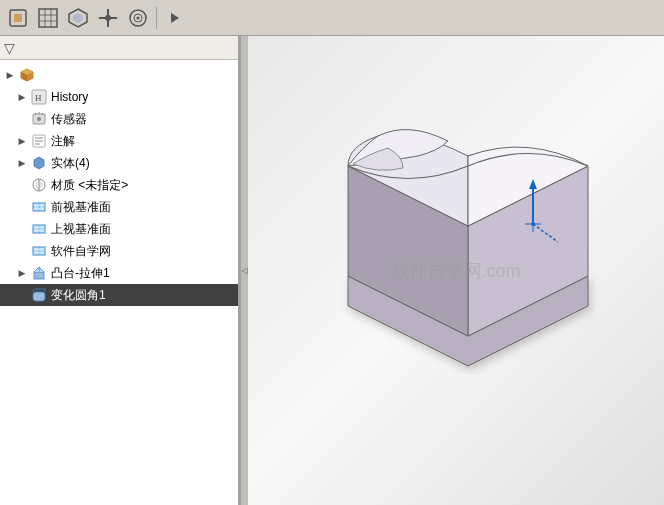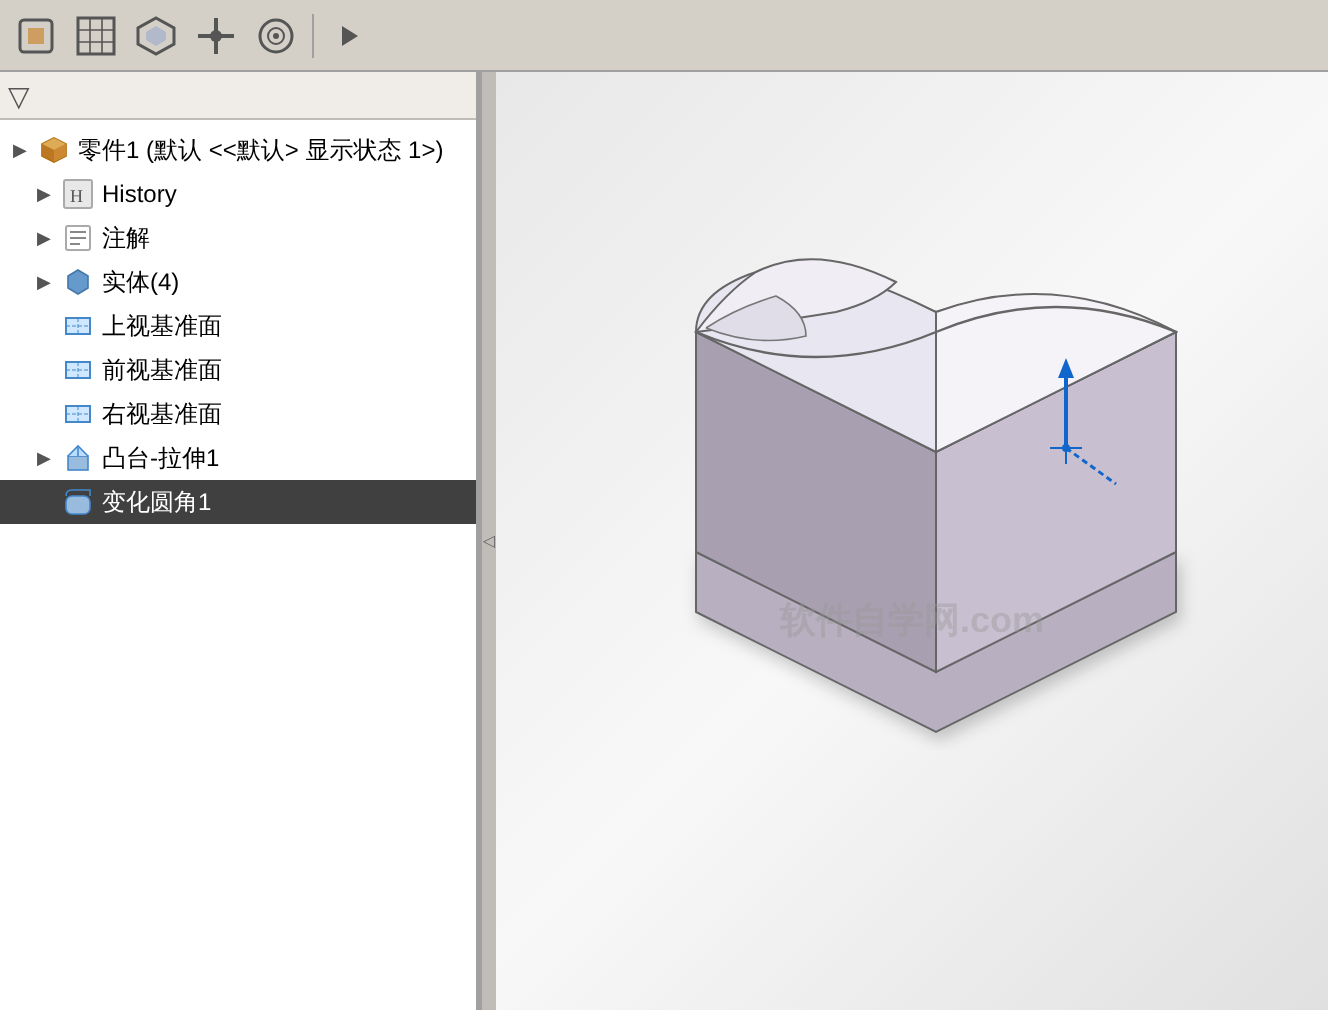--- a/index.html
+++ b/index.html
@@ -145,25 +145,24 @@
     }
 
     
     .watermark {
       position: absolute;
       top: 50%;
       left: 50%;
       transform: translate(-50%, -50%);
       color: rgba(150,150,150,0.4);
       font-size: 18px;
-      font-weight: bold;
+      font-weight: normal;
       text-align: left;
       pointer-events: none;
       white-space: nowrap;
-      margin-top: 39px;
     }
 
     
     .model-svg {
       position: absolute;
       top: 30px;
       left: 40px;
       width: 370px;
       height: 340px;
     }
@@ -248,34 +247,46 @@
         <div class="tree-item">
           <span class="expand-arrow">▶</span>
           <span class="icon">
             <svg width="16" height="16" viewBox="0 0 16 16">
               <path d="M8 2 L14 5 L14 11 L8 14 L2 11 L2 5 Z" fill="#cc8833" stroke="#aa6600" stroke-width="0.8"></path>
               <path d="M8 2 L14 5 L8 8 L2 5 Z" fill="#ddaa55"></path>
               <path d="M2 5 L8 8 L8 14 L2 11 Z" fill="#bb7722"></path>
               <path d="M14 5 L8 8 L8 14 L14 11 Z" fill="#cc8833"></path>
             </svg>
           </span>
-          <span class="label">零件1 (默认 &lt;&lt;默认&gt; 显示状态 1&gt;)</span>
         </div>
 
         <div class="tree-item indent-1">
           <span class="expand-arrow">▶</span>
           <span class="icon">
             <svg width="16" height="16" viewBox="0 0 16 16">
               <rect x="1" y="1" width="14" height="14" rx="1" fill="#e8e8e8" stroke="#aaa" stroke-width="1"></rect>
               <text x="4" y="12" font-size="9" fill="#555" font-family="serif">H</text>
             </svg>
           </span>
           <span class="label">History</span>
         </div>
 
+        <div class="tree-item indent-1">
+          <span class="expand-arrow" style="visibility:hidden">▶</span>
+          <span class="icon">
+            <svg width="16" height="16" viewBox="0 0 16 16">
+              <rect x="2" y="3" width="12" height="10" rx="1" fill="#ddd" stroke="#999" stroke-width="1"></rect>
+              <circle cx="8" cy="8" r="2" fill="#888"></circle>
+              <line x1="8" y1="1" x2="8" y2="3" stroke="#888" stroke-width="1"></line>
+              <line x1="4" y1="2" x2="5" y2="4" stroke="#888" stroke-width="1"></line>
+              <line x1="12" y1="2" x2="11" y2="4" stroke="#888" stroke-width="1"></line>
+            </svg>
+          </span>
+          <span class="label">传感器</span>
+        </div>
 
         <div class="tree-item indent-1">
           <span class="expand-arrow">▶</span>
           <span class="icon">
             <svg width="16" height="16" viewBox="0 0 16 16">
               <rect x="2" y="2" width="12" height="12" rx="1" fill="#fff" stroke="#aaa" stroke-width="1"></rect>
               <line x1="4" y1="5" x2="12" y2="5" stroke="#888" stroke-width="1"></line>
               <line x1="4" y1="8" x2="12" y2="8" stroke="#888" stroke-width="1"></line>
               <line x1="4" y1="11" x2="9" y2="11" stroke="#888" stroke-width="1"></line>
             </svg>
@@ -286,55 +297,66 @@
         <div class="tree-item indent-1">
           <span class="expand-arrow">▶</span>
           <span class="icon">
             <svg width="16" height="16" viewBox="0 0 16 16">
               <path d="M8 2 L13 5 L13 11 L8 14 L3 11 L3 5 Z" fill="#6699cc" stroke="#4477aa" stroke-width="0.8"></path>
             </svg>
           </span>
           <span class="label">实体(4)</span>
         </div>
 
+        <div class="tree-item indent-1">
+          <span class="expand-arrow" style="visibility:hidden">▶</span>
+          <span class="icon">
+            <svg width="16" height="16" viewBox="0 0 16 16">
+              <circle cx="8" cy="8" r="6" fill="none" stroke="#888" stroke-width="1"></circle>
+              <path d="M8 2 Q12 5 12 8 Q12 11 8 14 Q4 11 4 8 Q4 5 8 2" fill="#ccc" opacity="0.5"></path>
+              <line x1="8" y1="2" x2="8" y2="14" stroke="#888" stroke-width="0.8"></line>
+            </svg>
+          </span>
+          <span class="label">材质 &lt;未指定&gt;</span>
+        </div>
 
         <div class="tree-item indent-1">
           <span class="expand-arrow" style="visibility:hidden">▶</span>
           <span class="icon">
             <svg width="16" height="16" viewBox="0 0 16 16">
               <rect x="2" y="4" width="12" height="8" fill="rgba(100,180,255,0.3)" stroke="#4488cc" stroke-width="1"></rect>
               <line x1="2" y1="8" x2="14" y2="8" stroke="#4488cc" stroke-width="0.5" stroke-dasharray="2,1"></line>
               <line x1="8" y1="4" x2="8" y2="12" stroke="#4488cc" stroke-width="0.5" stroke-dasharray="2,1"></line>
             </svg>
           </span>
-          <span class="label">上视基准面</span>
+          <span class="label">前视基准面</span>
         </div>
 
         <div class="tree-item indent-1">
           <span class="expand-arrow" style="visibility:hidden">▶</span>
           <span class="icon">
             <svg width="16" height="16" viewBox="0 0 16 16">
               <rect x="2" y="4" width="12" height="8" fill="rgba(100,180,255,0.3)" stroke="#4488cc" stroke-width="1"></rect>
               <line x1="2" y1="8" x2="14" y2="8" stroke="#4488cc" stroke-width="0.5" stroke-dasharray="2,1"></line>
               <line x1="8" y1="4" x2="8" y2="12" stroke="#4488cc" stroke-width="0.5" stroke-dasharray="2,1"></line>
             </svg>
           </span>
-          <span class="label">前视基准面</span>
+          <span class="label">上视基准面</span>
         </div>
 
         <div class="tree-item indent-1">
           <span class="expand-arrow" style="visibility:hidden">▶</span>
           <span class="icon">
             <svg width="16" height="16" viewBox="0 0 16 16">
               <rect x="2" y="4" width="12" height="8" fill="rgba(100,180,255,0.3)" stroke="#4488cc" stroke-width="1"></rect>
               <line x1="2" y1="8" x2="14" y2="8" stroke="#4488cc" stroke-width="0.5" stroke-dasharray="2,1"></line>
               <line x1="8" y1="4" x2="8" y2="12" stroke="#4488cc" stroke-width="0.5" stroke-dasharray="2,1"></line>
             </svg>
           </span>
-          <span class="label">右视基准面</span>
+          <span class="label">软件自学网</span>
         </div>
 
 
         <div class="tree-item indent-1">
           <span class="expand-arrow">▶</span>
           <span class="icon">
             <svg width="16" height="16" viewBox="0 0 16 16">
               <rect x="3" y="7" width="10" height="7" fill="#99bbdd" stroke="#4488cc" stroke-width="0.8"></rect>
               <path d="M3 7 L8 2 L13 7" fill="#bbddff" stroke="#4488cc" stroke-width="0.8"></path>
               <line x1="8" y1="2" x2="8" y2="7" stroke="#4488cc" stroke-width="0.8"></line>

